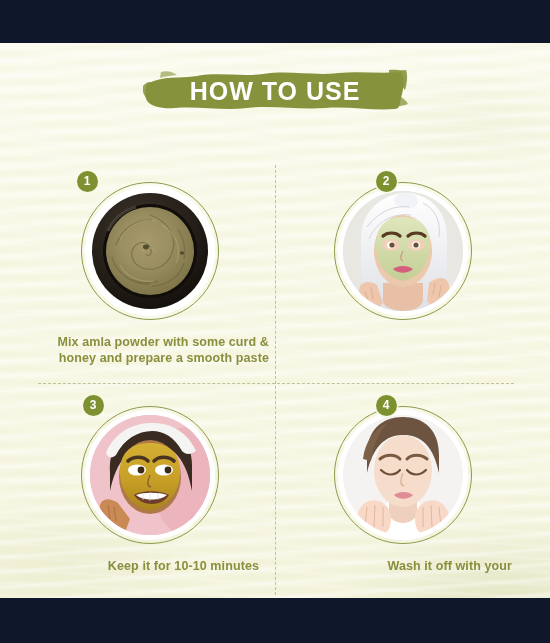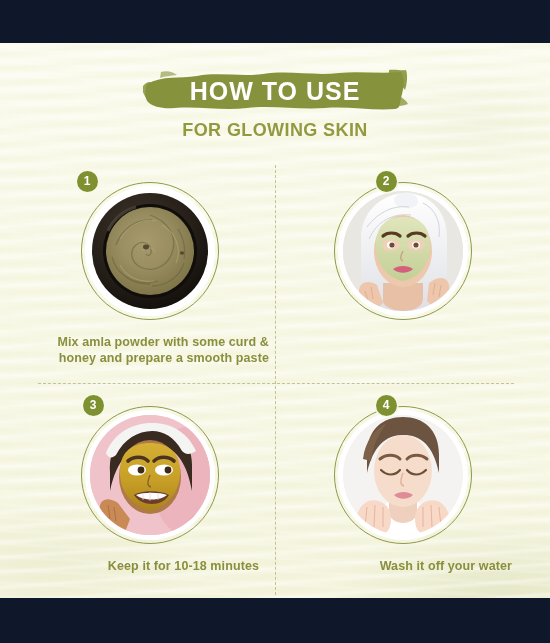--- a/index.html
+++ b/index.html
@@ -215,21 +215,20 @@
                C262,10 261,18 259,26 C256,36 258,40 252,41 C230,43 206,38 182,40
                C156,42 130,37 104,40 C80,43 56,38 32,40 C20,41 10,39 5,34 C1,29 2,22 4,16 Z" fill="#87923c"></path>
       <path d="M0,18 C4,13 8,13 11,16 C9,23 10,30 12,36 C7,35 2,30 0,24 Z" fill="#87923c" opacity="0.85"></path>
       <path d="M246,2 C252,1 258,3 263,2 C265,8 264,16 262,22 C258,16 252,10 246,8 Z" fill="#87923c" opacity="0.9"></path>
       <path d="M255,28 C259,29 263,32 265,36 C260,38 252,39 246,38 C249,34 252,31 255,28 Z" fill="#87923c" opacity="0.75"></path>
       <path d="M18,4 C24,2 30,4 34,7 C28,8 22,8 17,10 Z" fill="#87923c" opacity="0.6"></path>
     </svg>
     <div class="title-text">HOW TO USE</div>
   </div>
 
-  <div class="subtitle">FOR GLOWING SKIN</div>
 
   <div class="divider-h"></div>
   <div class="divider-v"></div>
 
   <div class="step step-1">
     <div class="circle-holder">
       <div class="ring"></div>
       <div class="ring-gap"></div>
       <div class="photo">
         <svg width="120" height="120" viewBox="0 0 120 120">
@@ -378,21 +377,21 @@
           <g stroke="#a96f3f" stroke-width="0.9" fill="none">
             <path d="M18,90 L20,104"></path>
               <path d="M24,92 L26,106"></path>
               <path d="M12,96 L16,108"></path>
           </g>
           <path d="M100,104 C106,96 114,96 120,100 L120,120 L96,120 Z" fill="#e5a9b4"></path>
         </svg>
       </div>
       <div class="badge badge-3">3</div>
     </div>
-    <div class="caption">Keep it for 10-18 minutes</div>
+    <div class="caption">Keep it for 10-10 minutes</div>
   </div>
 
   <div class="step step-4">
     <div class="circle-holder">
       <div class="ring"></div>
       <div class="ring-gap"></div>
       <div class="photo">
         <svg width="120" height="120" viewBox="0 0 120 120">
           <rect width="120" height="120" fill="#f4f3f1"></rect>
 
@@ -422,16 +421,16 @@
               <path d="M32,90 L31,112"></path>
               <path d="M40,92 L40,112"></path>
             <path d="M96,92 L98,112"></path>
               <path d="M88,90 L89,112"></path>
               <path d="M80,92 L80,112"></path>
           </g>
         </svg>
       </div>
       <div class="badge badge-4">4</div>
     </div>
-    <div class="caption">Wash it off your water</div>
+    <div class="caption">Wash it off with your</div>
   </div>
 
 </div>
 
 </body></html>

